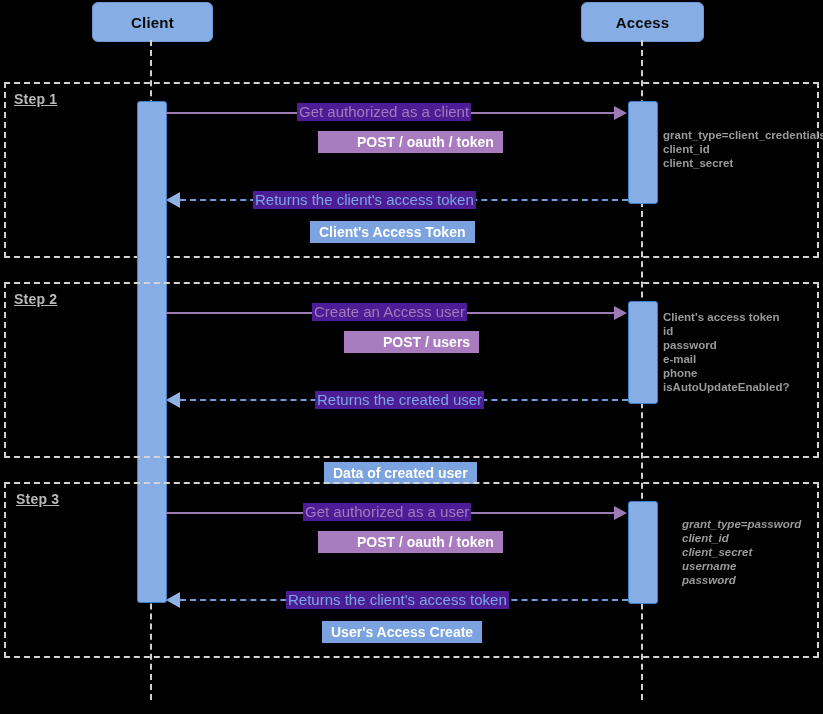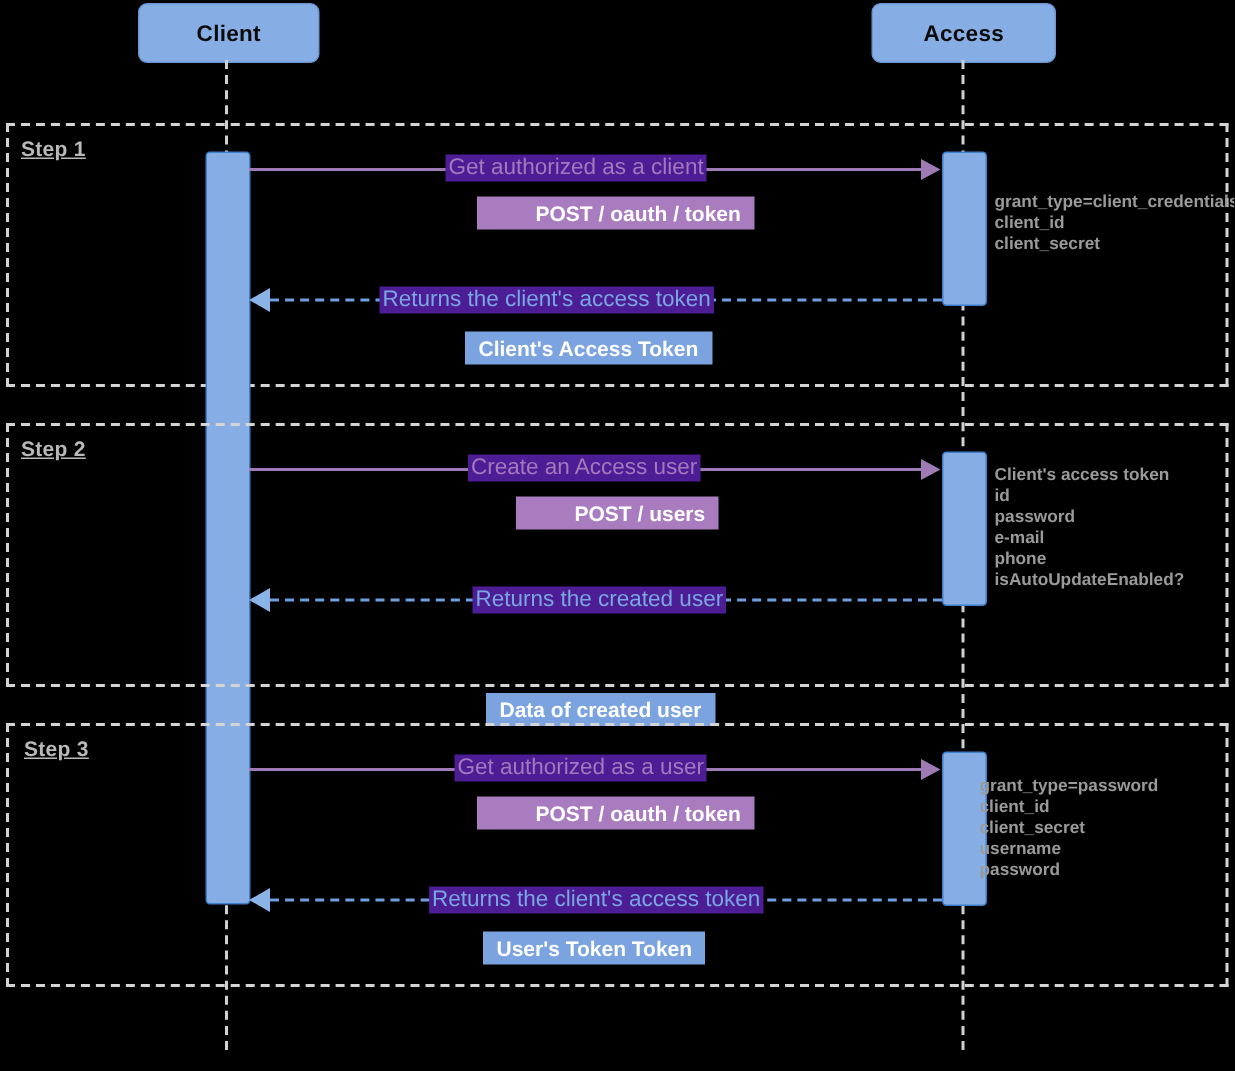--- a/index.html
+++ b/index.html
@@ -195,23 +195,23 @@
   <div class="activation" style="left:628px; top:501px; width:28px; height:101px;"></div>
 
   <div class="msg-line solid" style="left:166px; top:512px; width:452px;"></div>
   <div class="arrowhead right" style="left:614px; top:506px;"></div>
   <div class="msg-label req" style="left:303px; top:503px;text-align:right;">Get authorized as a user</div>
   <div class="badge req" style="left:318px; top:531px;">POST / oauth / token</div>
 
   <div class="msg-line dashed" style="left:180px; top:599px; width:448px;"></div>
   <div class="arrowhead left" style="left:166px; top:592px;"></div>
   <div class="msg-label res" style="left:286px; top:591px;">Returns the client's access token</div>
-  <div class="badge res" style="left:322px; top:621px;">User's Token Token</div>
-
-  <div class="annotation" style="left:653px; top:517px;">
+  <div class="badge res" style="left:322px; top:621px;">User's Access Create</div>
+
+  <div class="annotation" style="left:682px; top:517px;font-style:italic;">
     <div>grant_type=password</div>
     <div>client_id</div>
     <div>client_secret</div>
     <div>username</div>
     <div>password</div>
   </div>
 
 </div>
 
 </body></html>

